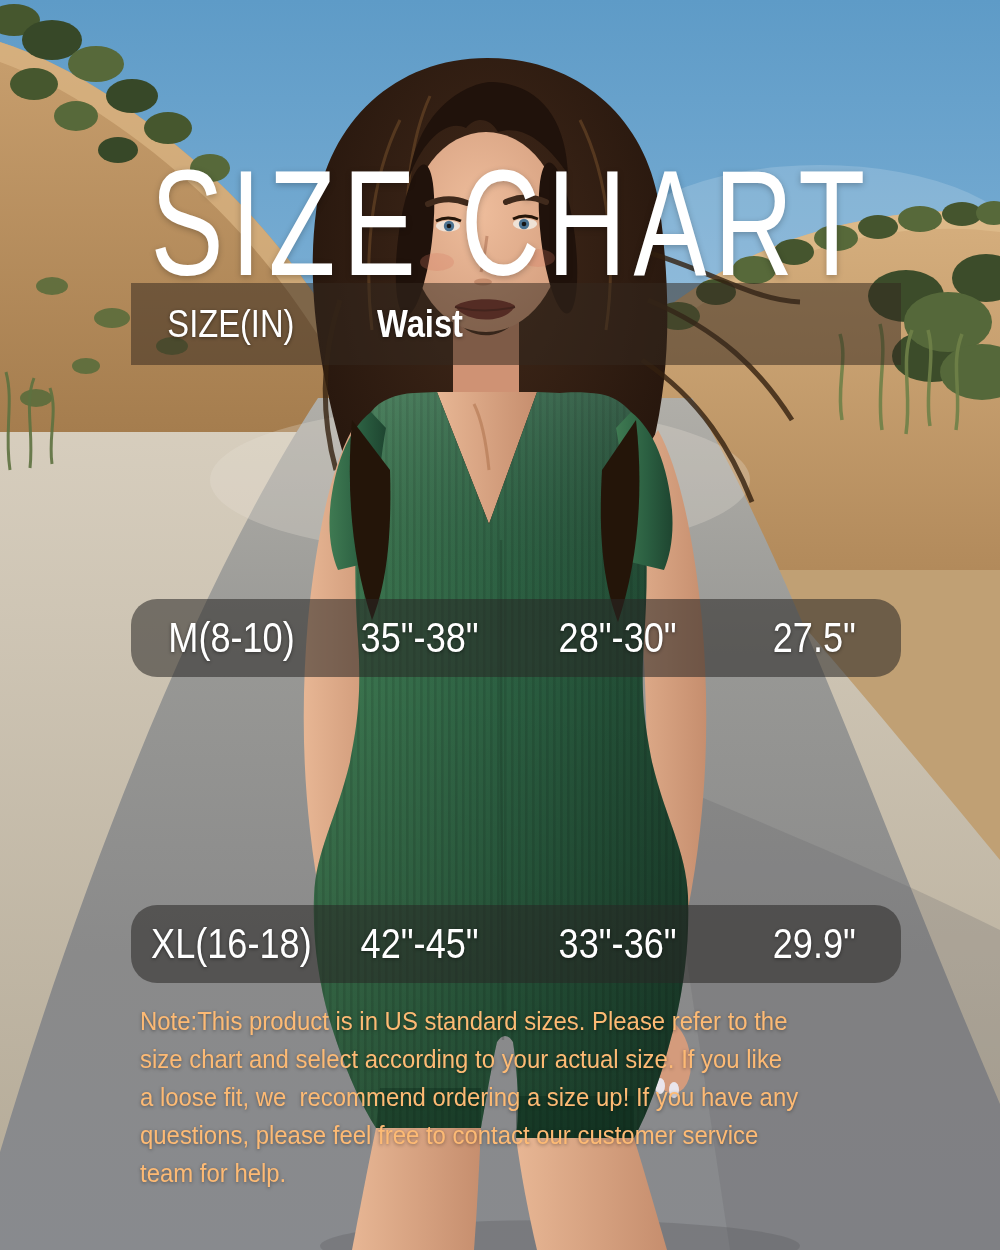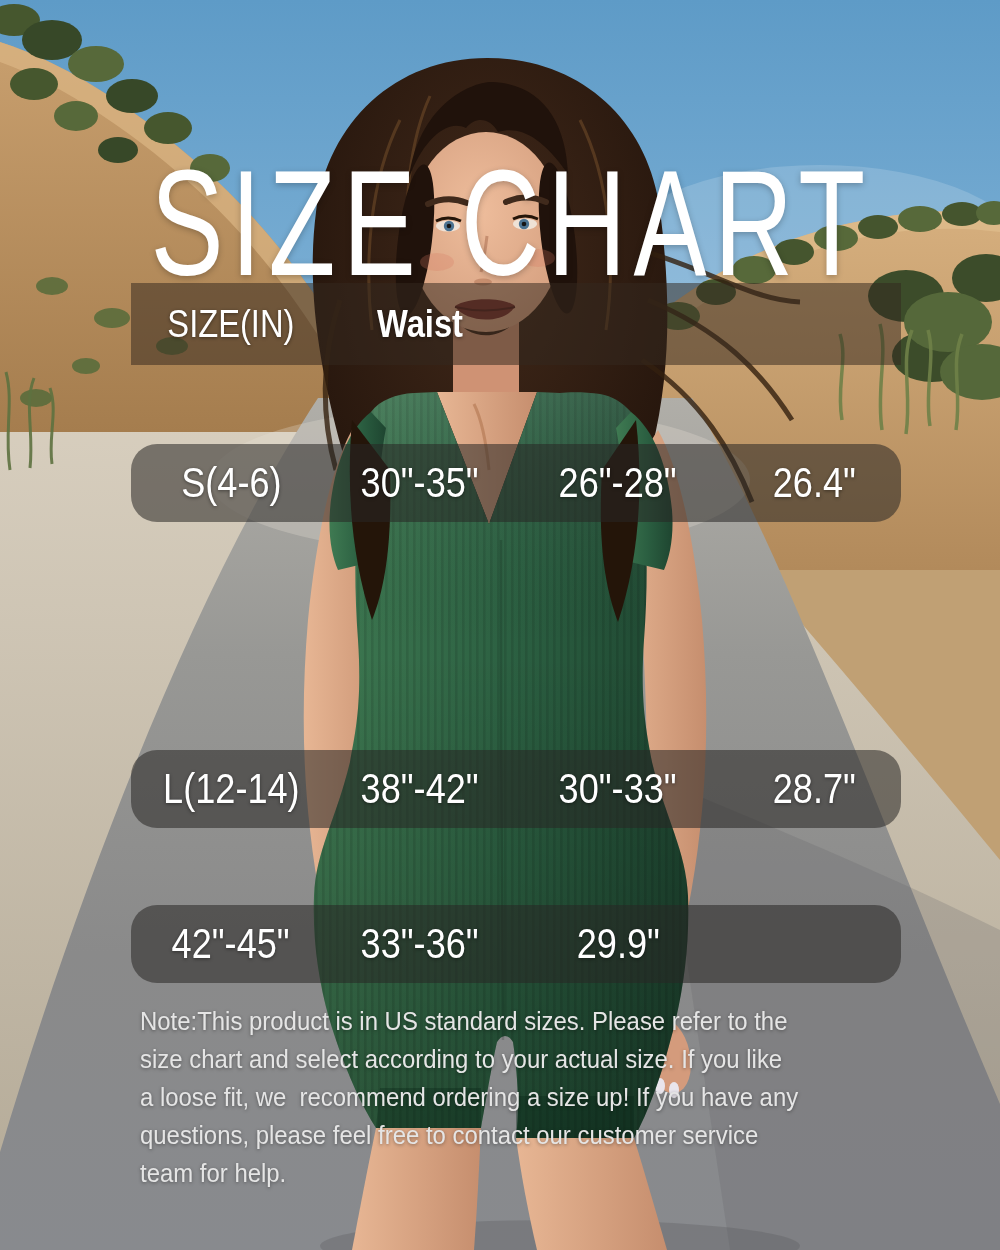--- a/index.html
+++ b/index.html
@@ -14,21 +14,21 @@
   .thead,.trow{position:absolute;left:16px;width:100%;display:grid;
                grid-template-columns:26% 23% 28.5% 22.5%;align-items:center;
                text-shadow:0 1px 4px rgba(0,0,0,.45);}
   .thead{top:0;height:82px;background:rgba(52,40,30,.52);font-size:38px;}
   .trow{height:78px;border-radius:26px;background:rgba(40,38,36,.55);font-size:42px;}
   .r0{top:161px}.r1{top:316px}.r2{top:467px}.r3{top:622px}
   .cell{text-align:center;}
   .cell .cond{display:inline-block;transform:scaleX(.86);transform-origin:center;white-space:pre;}
   .th-waist{font-weight:700;text-align:center;}
   .note{position:absolute;left:140px;top:1002px;width:760px;font-size:26px;line-height:38px;
-        color:#e5e5e5;text-shadow:0 1px 4px rgba(0,0,0,.4);}
+        color:#fdba74;text-shadow:0 1px 4px rgba(0,0,0,.4);}
   .note-line{white-space:pre;transform:scaleX(.92);transform-origin:left center;}
 </style>
 </head>
 <body>
 
 <div class="stage">
 
   <svg class="scene" viewBox="0 0 1000 1250" preserveAspectRatio="none">
     <defs>
       <linearGradient id="skyGrad" x1="0" y1="0" x2="0" y2="1">
@@ -227,36 +227,31 @@
   </svg>
 
   <h1 class="title"><span class="cond">SIZE CHART</span></h1>
 
   <div class="size-table">
     <div class="thead">
       <div class="cell"><span class="cond">SIZE(IN)</span></div>
       <div class="cell th-waist"><span class="cond">Waist</span></div>
     </div>
 
-    <div class="trow r0">
-      <div class="cell"><span class="cond">S(4-6)</span></div>
-      <div class="cell"><span class="cond">30"-35"</span></div>
-      <div class="cell"><span class="cond">26"-28"</span></div>
-      <div class="cell"><span class="cond">26.4"</span></div>
+
+    <div class="trow r1">
+      <div class="cell"><span class="cond">M(8-10)</span></div>
+      <div class="cell"><span class="cond">35"-38"</span></div>
+      <div class="cell"><span class="cond">28"-30"</span></div>
+      <div class="cell"><span class="cond">27.5"</span></div>
     </div>
 
 
-    <div class="trow r2">
-      <div class="cell"><span class="cond">L(12-14)</span></div>
-      <div class="cell"><span class="cond">38"-42"</span></div>
-      <div class="cell"><span class="cond">30"-33"</span></div>
-      <div class="cell"><span class="cond">28.7"</span></div>
-    </div>
-
     <div class="trow r3">
+      <div class="cell"><span class="cond">XL(16-18)</span></div>
       <div class="cell"><span class="cond">42"-45"</span></div>
       <div class="cell"><span class="cond">33"-36"</span></div>
       <div class="cell"><span class="cond">29.9"</span></div>
     </div>
   </div>
 
   <div class="note">
     <div class="note-line">Note:This product is in US standard sizes. Please refer to the</div>
     <div class="note-line">size chart and select according to your actual size. If you like</div>
     <div class="note-line">a loose fit, we  recommend ordering a size up! If you have any</div>

